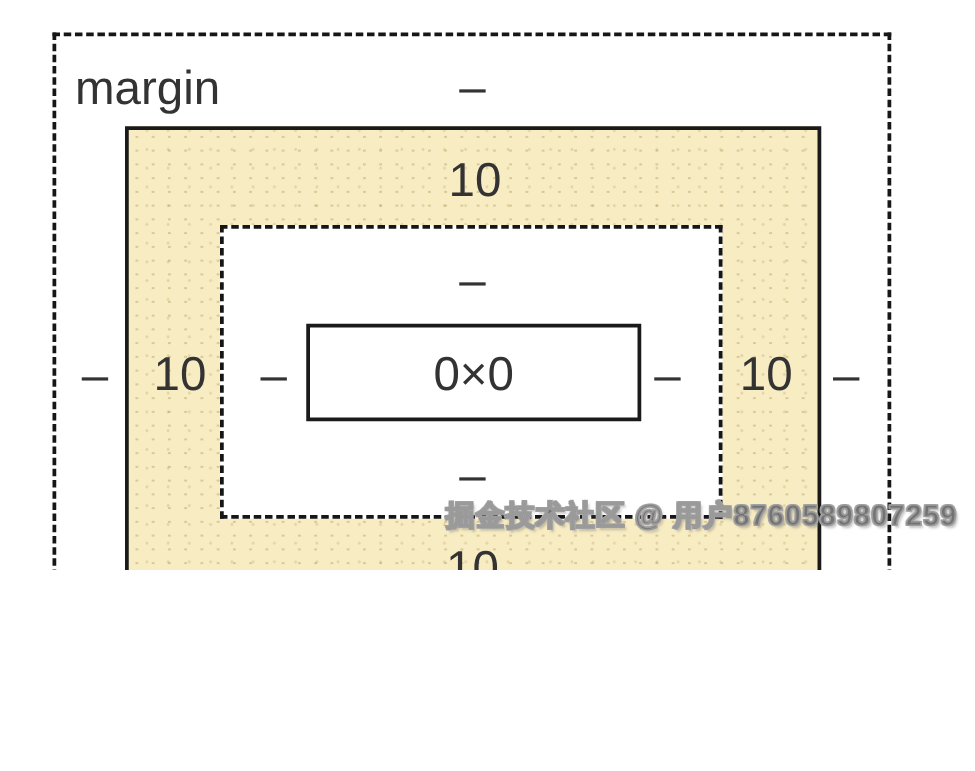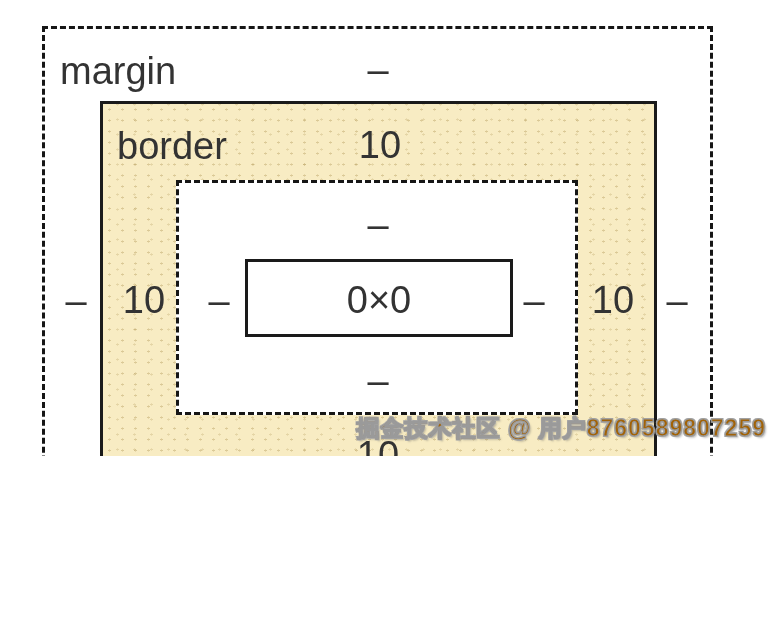--- a/index.html
+++ b/index.html
@@ -61,25 +61,25 @@
     position: absolute;
     transform: translate(-50%, -50%);
     font-size: 38px;
     line-height: 1;
     color: #333333;
     white-space: nowrap;
   }
   .watermark {
     position: absolute;
     right: 14px;
-    bottom: 12px;
+    bottom: 28px;
     font-size: 23px;
     font-weight: 700;
     letter-spacing: 1px;
-    color: #a16207;
+    color: #737373;
     -webkit-text-stroke: 1px #9a9a9a;
     text-shadow:
       -1px -1px 0 #a8a8a8,
        1px -1px 0 #a8a8a8,
       -1px  1px 0 #a8a8a8,
        1px  1px 0 #a8a8a8,
        2px  2px 2px rgba(90, 90, 90, 0.35);
     white-space: nowrap;
   }
 </style>
@@ -87,21 +87,20 @@
 <body>
 
 <div class="canvas">
 
   <div class="box margin-box"></div>
   <div class="box border-box"></div>
   <div class="box padding-box"></div>
   <div class="box content-box"></div>
 
   <div class="lbl" style="left:60px;  top:52px;">margin</div>
-  <div class="lbl" style="left:117px; top:127px;">border</div>
 
   <div class="val" style="left:378px; top:70px;">–</div>
   <div class="val" style="left:380px; top:145px;">10</div>
   <div class="val" style="left:378px; top:225px;">–</div>
   <div class="val" style="left:379px; top:300px;">0×0</div>
   <div class="val" style="left:378px; top:381px;">–</div>
   <div class="val" style="left:378px; top:455px;">10</div>
   <div class="val" style="left:378px; top:536px;">–</div>
 
   <div class="val" style="left:76px;  top:301px;">–</div>

